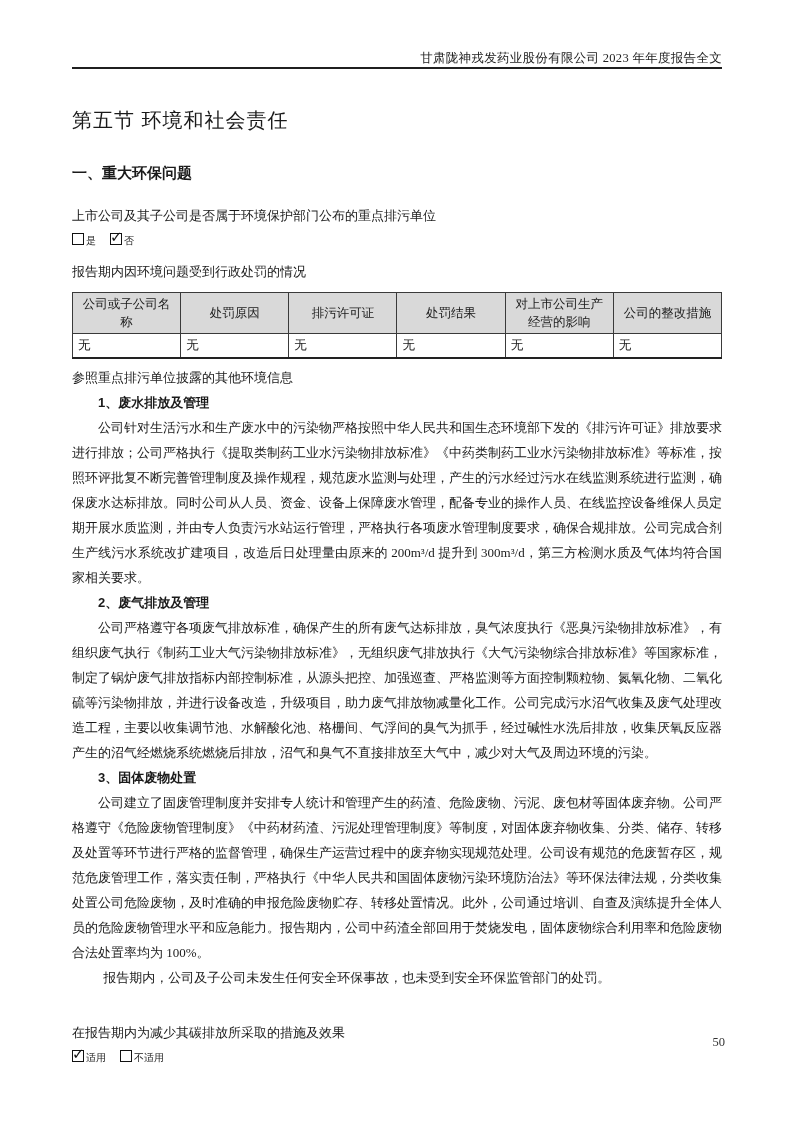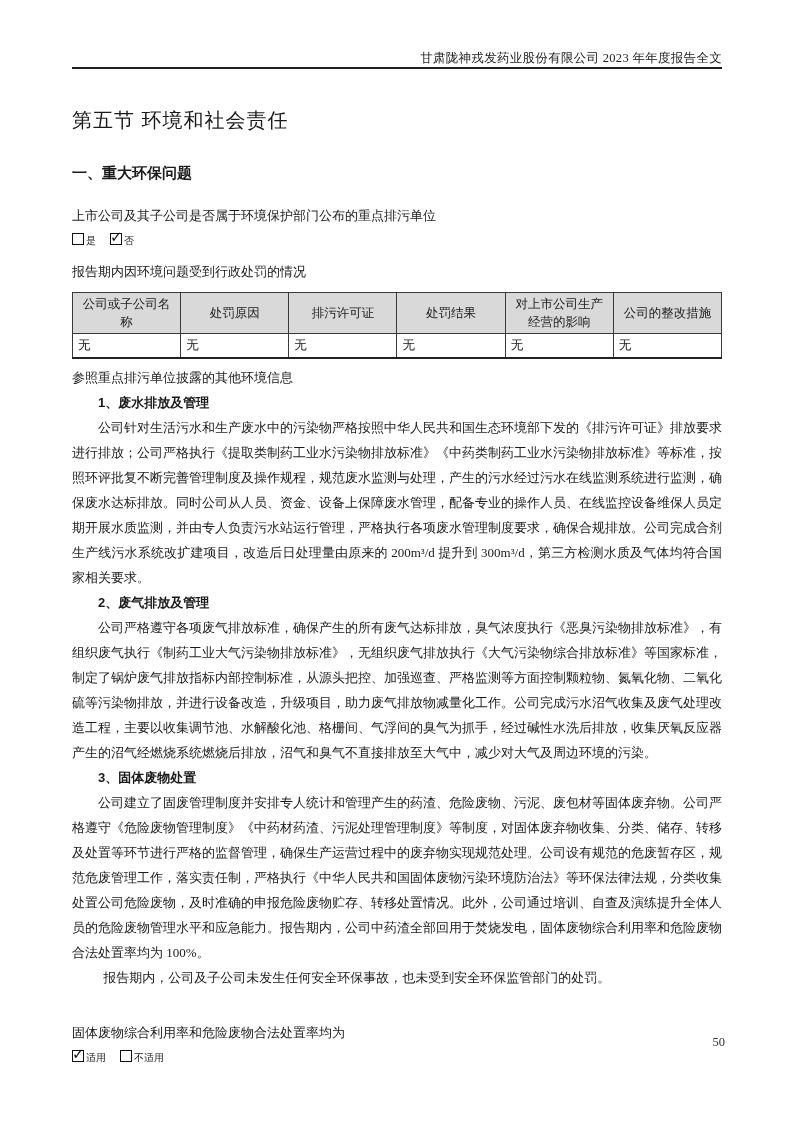--- a/index.html
+++ b/index.html
@@ -172,21 +172,21 @@
 
   <p class="sub-heading">2、废气排放及管理</p>
   <p class="para">公司严格遵守各项废气排放标准，确保产生的所有废气达标排放，臭气浓度执行《恶臭污染物排放标准》，有组织废气执行《制药工业大气污染物排放标准》，无组织废气排放执行《大气污染物综合排放标准》等国家标准，制定了锅炉废气排放指标内部控制标准，从源头把控、加强巡查、严格监测等方面控制颗粒物、氮氧化物、二氧化硫等污染物排放，并进行设备改造，升级项目，助力废气排放物减量化工作。公司完成污水沼气收集及废气处理改造工程，主要以收集调节池、水解酸化池、格栅间、气浮间的臭气为抓手，经过碱性水洗后排放，收集厌氧反应器产生的沼气经燃烧系统燃烧后排放，沼气和臭气不直接排放至大气中，减少对大气及周边环境的污染。</p>
 
   <p class="sub-heading">3、固体废物处置</p>
   <p class="para">公司建立了固废管理制度并安排专人统计和管理产生的药渣、危险废物、污泥、废包材等固体废弃物。公司严格遵守《危险废物管理制度》《中药材药渣、污泥处理管理制度》等制度，对固体废弃物收集、分类、储存、转移及处置等环节进行严格的监督管理，确保生产运营过程中的废弃物实现规范处理。公司设有规范的危废暂存区，规范危废管理工作，落实责任制，严格执行《中华人民共和国固体废物污染环境防治法》等环保法律法规，分类收集处置公司危险废物，及时准确的申报危险废物贮存、转移处置情况。此外，公司通过培训、自查及演练提升全体人员的危险废物管理水平和应急能力。报告期内，公司中药渣全部回用于焚烧发电，固体废物综合利用率和危险废物合法处置率均为 100%。</p>
 
   <p class="para note-indent">报告期内，公司及子公司未发生任何安全环保事故，也未受到安全环保监管部门的处罚。</p>
 
   <div class="carbon-block">
-    <p class="line">固体废物综合利用率和危险废物合法处置率均为</p>
+    <p class="line">在报告期内为减少其碳排放所采取的措施及效果</p>
     <p class="check-row mt6">
       <span class="check-option"><span class="cb checked"></span><span>适用</span></span><span class="check-option"><span class="cb"></span><span>不适用</span></span>
     </p>
 
   </div>
 
 </div>
 
 <div class="page-number">50</div>
 

